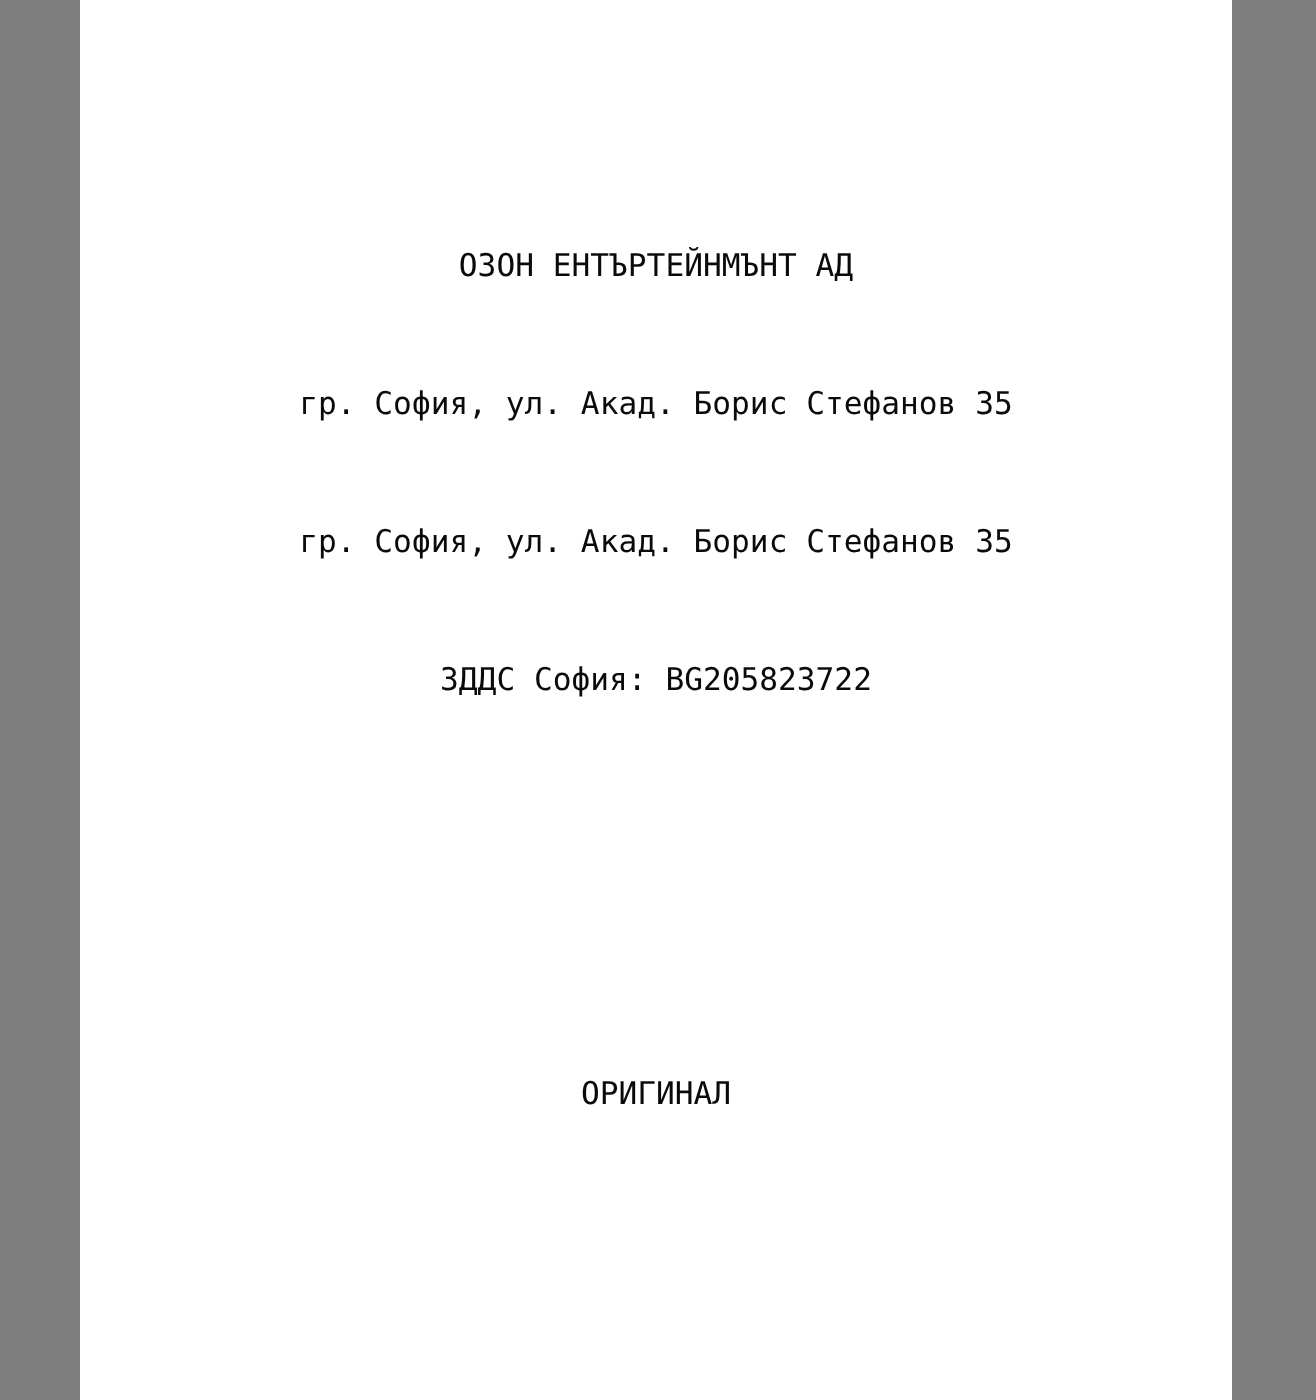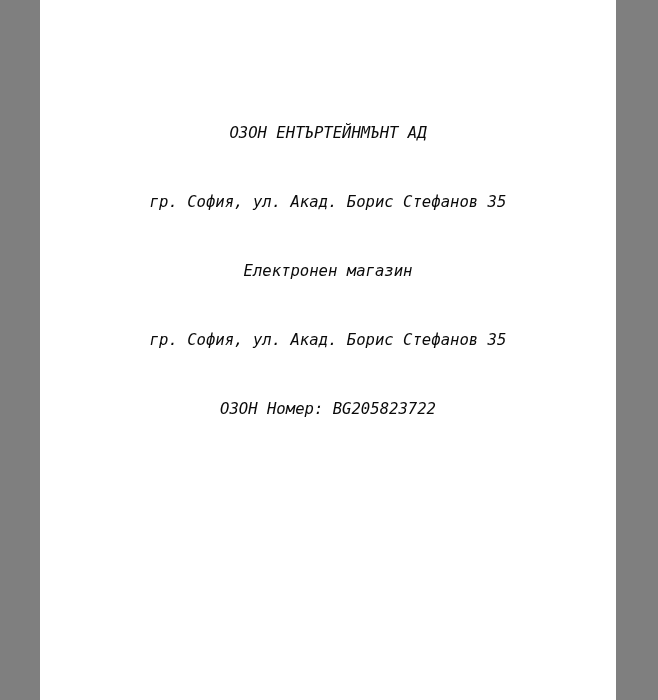--- a/index.html
+++ b/index.html
@@ -37,40 +37,40 @@
     font-size: 15.6px;
     line-height: 23px;
     letter-spacing: 0px;
     white-space: pre;
   }
   .line {
     display: block;
     height: 23px;
     white-space: pre;
   }
-  .center { text-align: center; font-style: italic; }
+  .center { text-align: center; }
   .blank { height: 23px; }
 </style>
 </head>
 <body>
 
 <div id="viewport">
   <div id="paper">
     <div id="receipt">
 
       
       <span class="line center">ОЗОН ЕНТЪРТЕЙНМЪНТ АД</span>
       <span class="line center">гр. София, ул. Акад. Борис Стефанов 35</span>
-      <span class="line center">Електронен магазин</span>
       <span class="line center">гр. София, ул. Акад. Борис Стефанов 35</span>
-      <span class="line center">ОЗОН Номер: BG205823722</span>
+      <span class="line center">ЗДДС София: BG205823722</span>
 
       <span class="line blank"></span>
 
       
+      <span class="line center">ОРИГИНАЛ</span>
       
       
 
       
       
       
 
       
       
       

